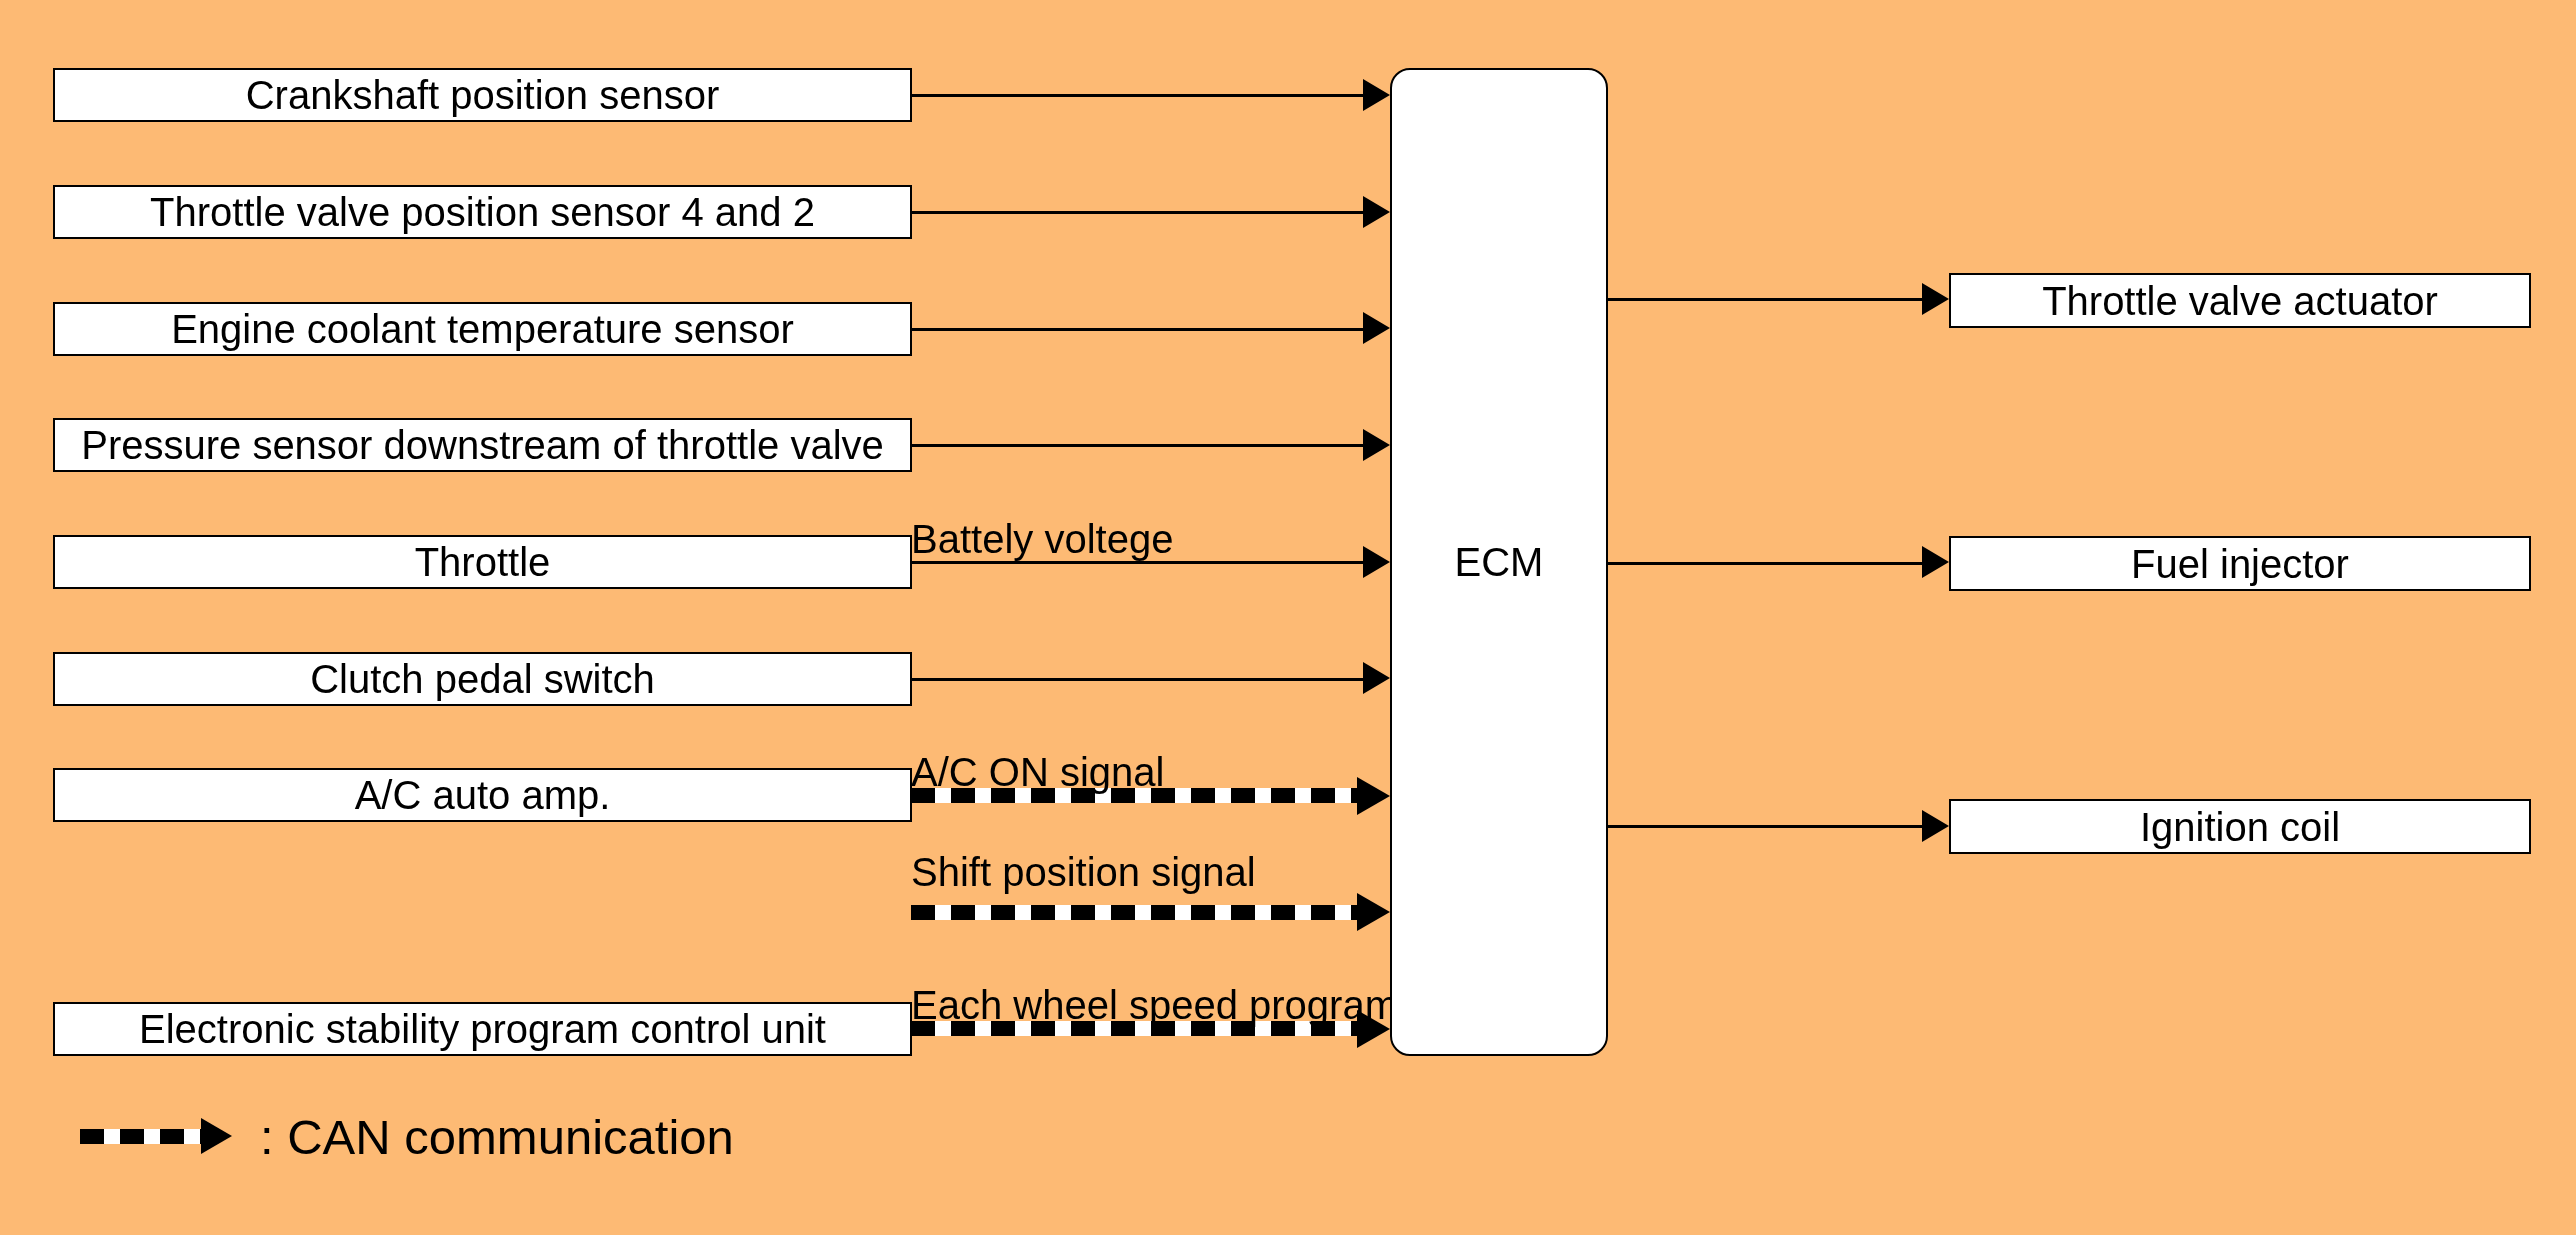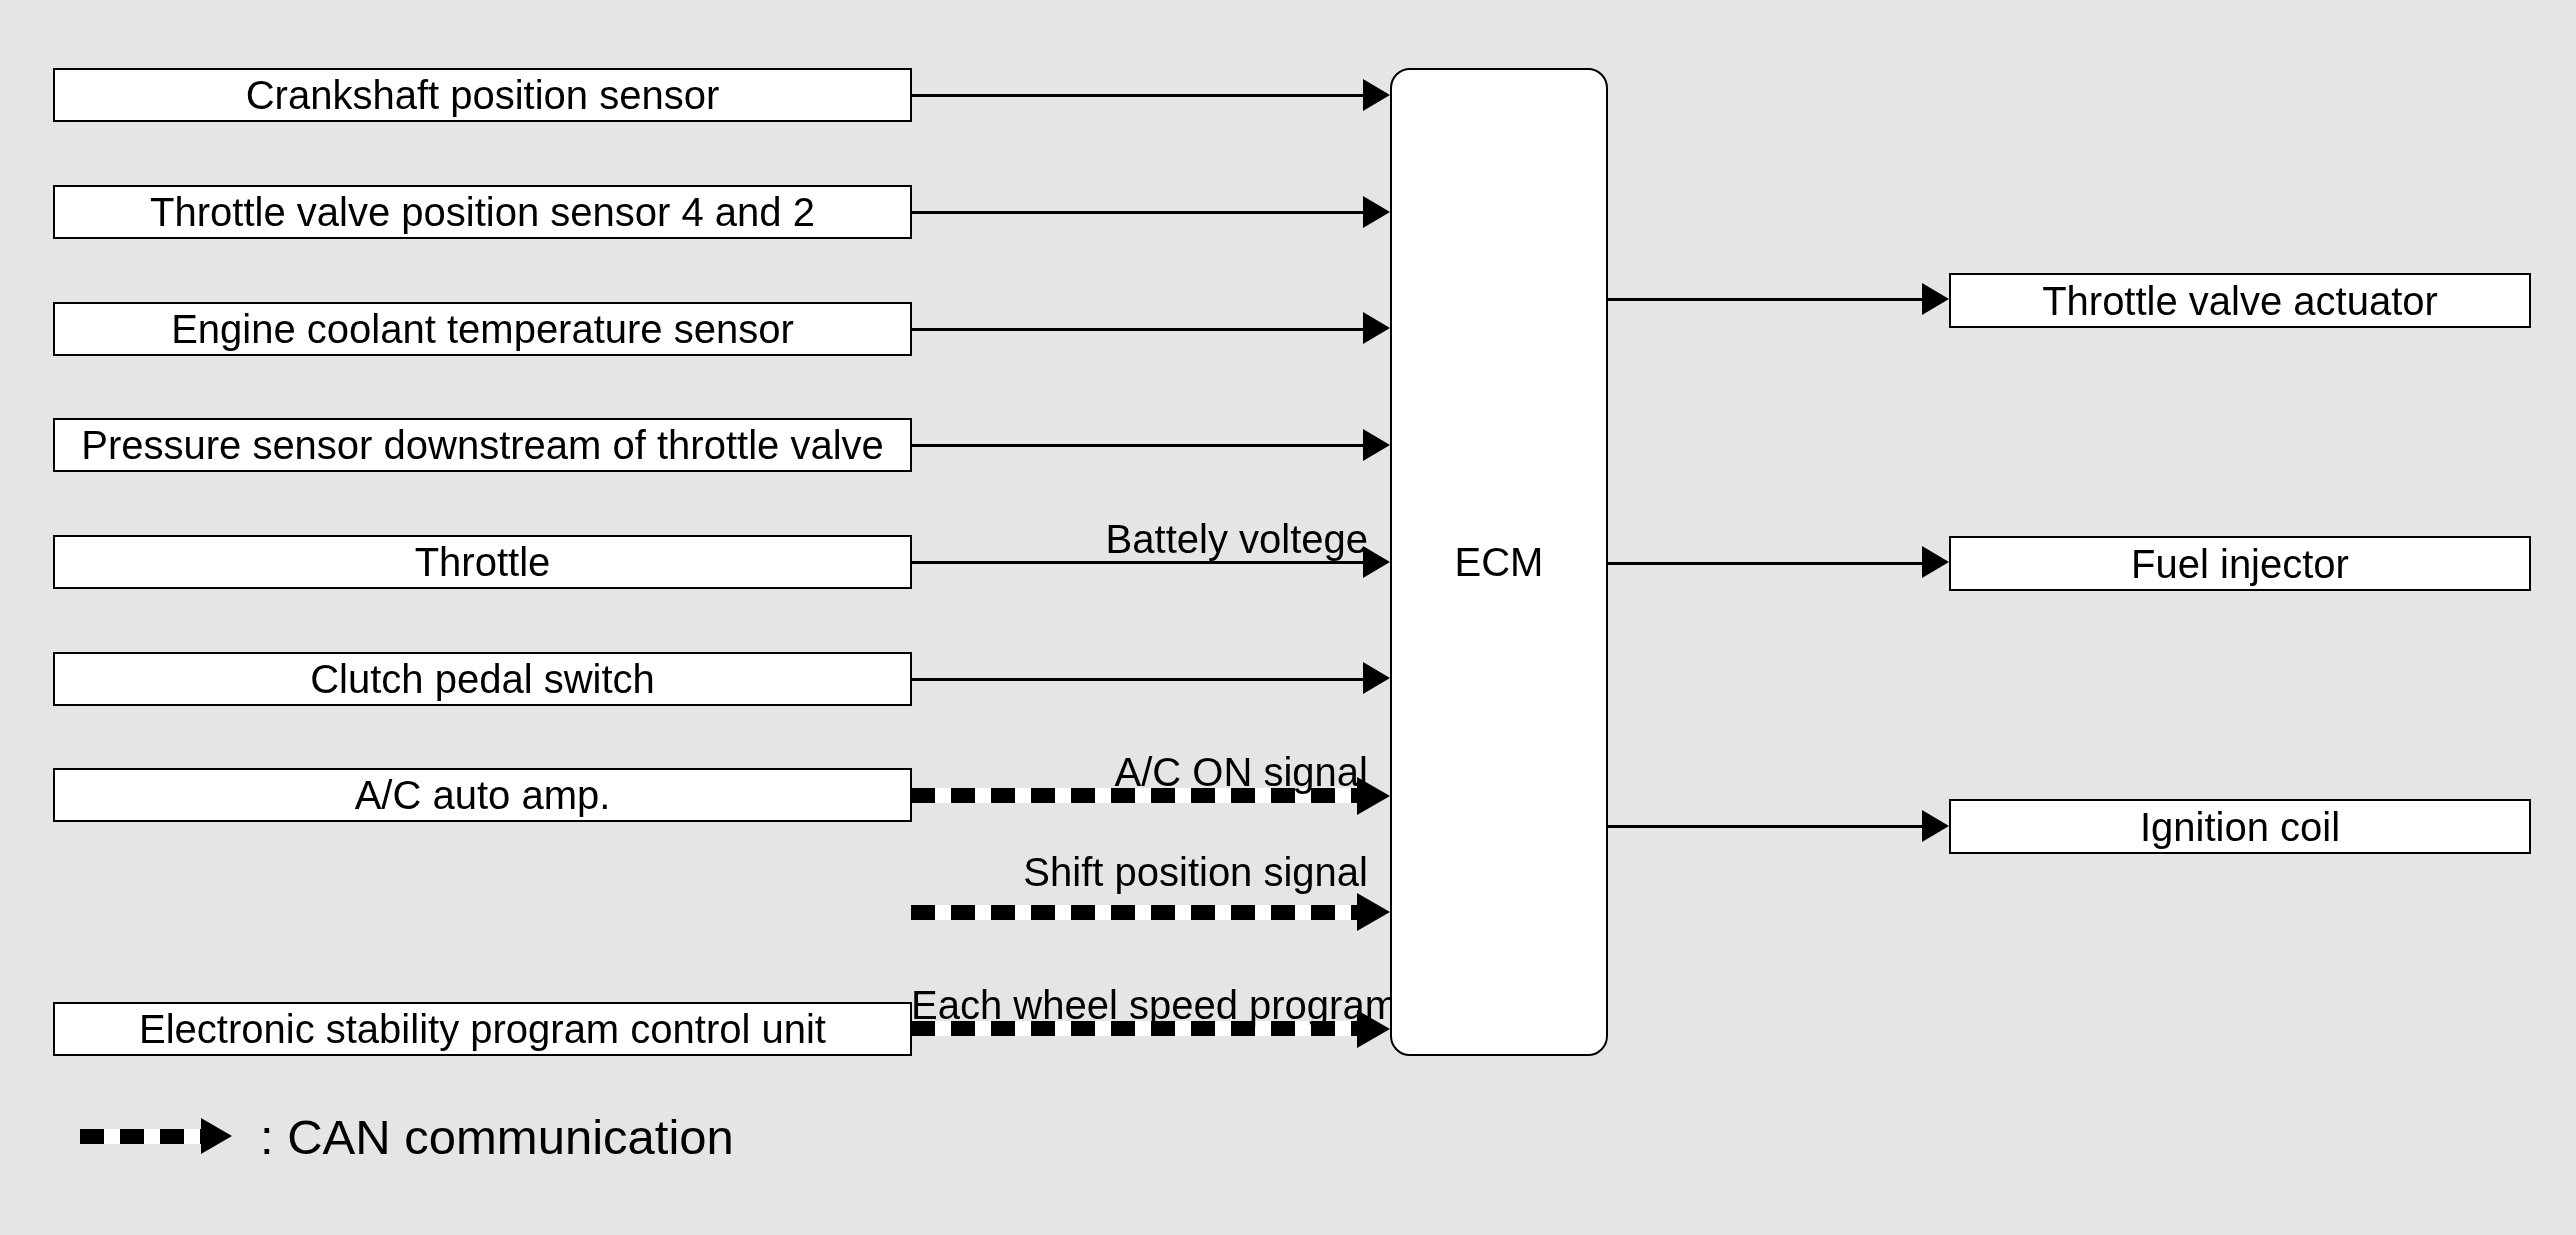--- a/index.html
+++ b/index.html
@@ -4,21 +4,21 @@
 <style>
   html, body {
     margin: 0;
     padding: 0;
     background: #ffffff;
   }
   #stage {
     position: relative;
     width: 2576px;
     height: 1236px;
-    background: #e5e5e5;
+    background: #fdba74;
     font-family: "Liberation Sans", "DejaVu Sans", sans-serif;
     color: #000000;
     overflow: hidden;
   }
   .node {
     position: absolute;
     box-sizing: border-box;
     border: 2.6px solid #000000;
     background: #ffffff;
     display: flex;
@@ -81,21 +81,21 @@
     border-top: 19px solid transparent;
     border-bottom: 19px solid transparent;
     border-left: 33px solid #000000;
   }
   .signal-label {
     position: absolute;
     left: 911px;
     width: 457px;
     font-size: 40px;
     line-height: 42px;
-    text-align: right;
+    text-align: left;
     white-space: nowrap;
   }
   .legend {
     position: absolute;
   }
   .legend-strip {
     position: absolute;
     left: 80px;
     top: 1129px;
     width: 121px;

